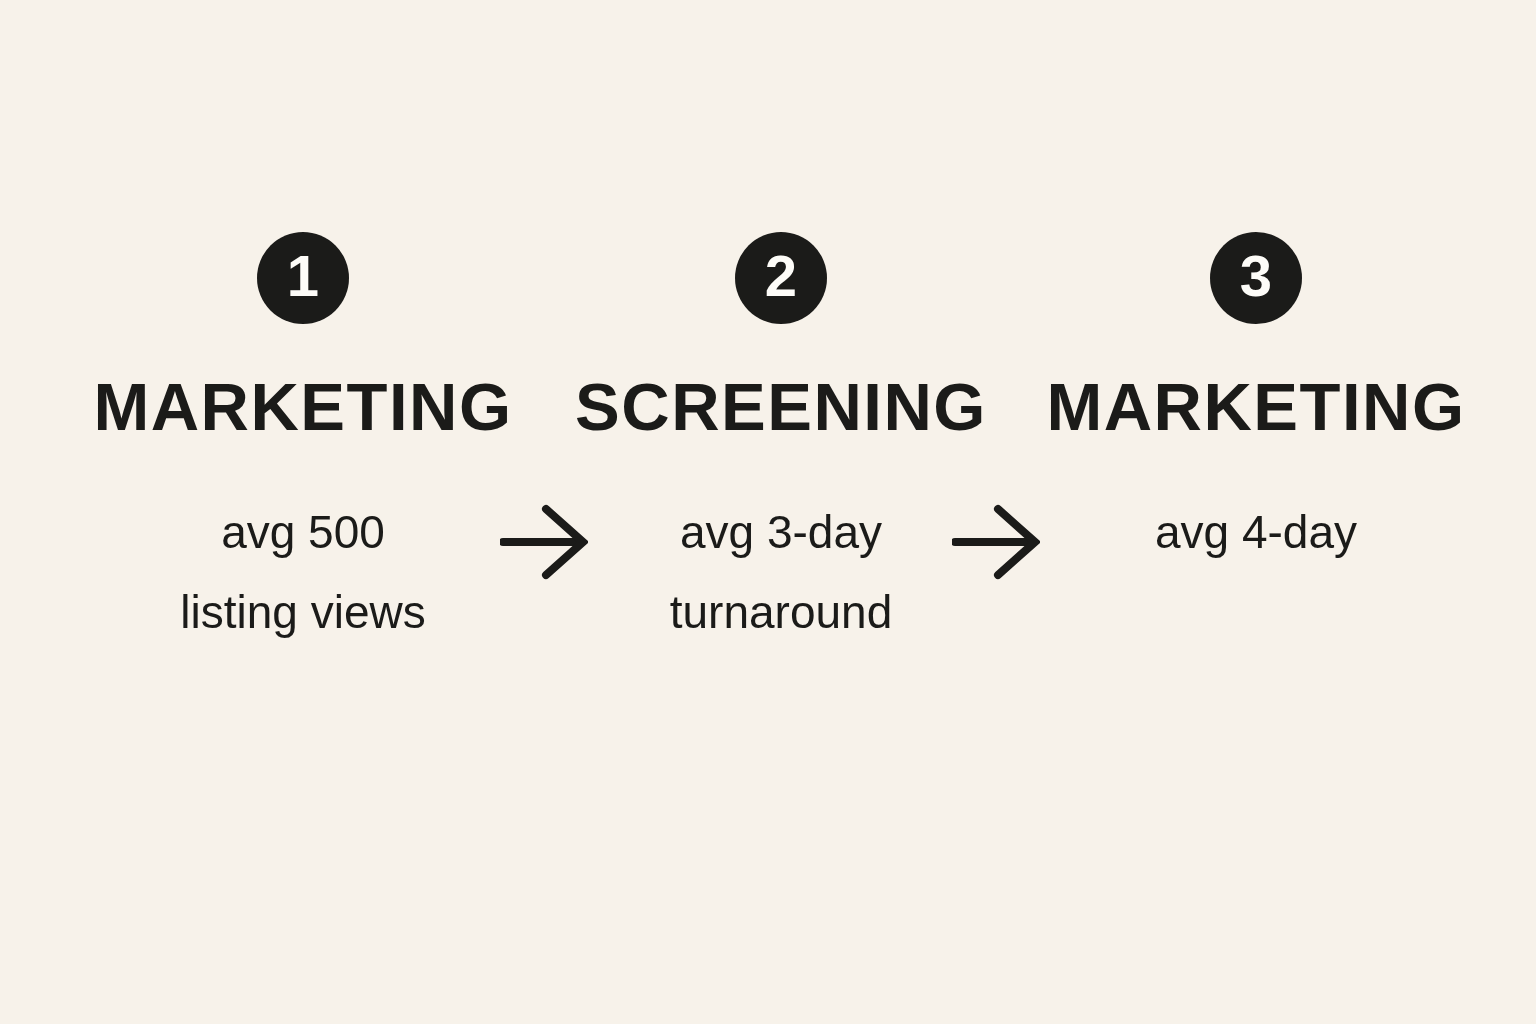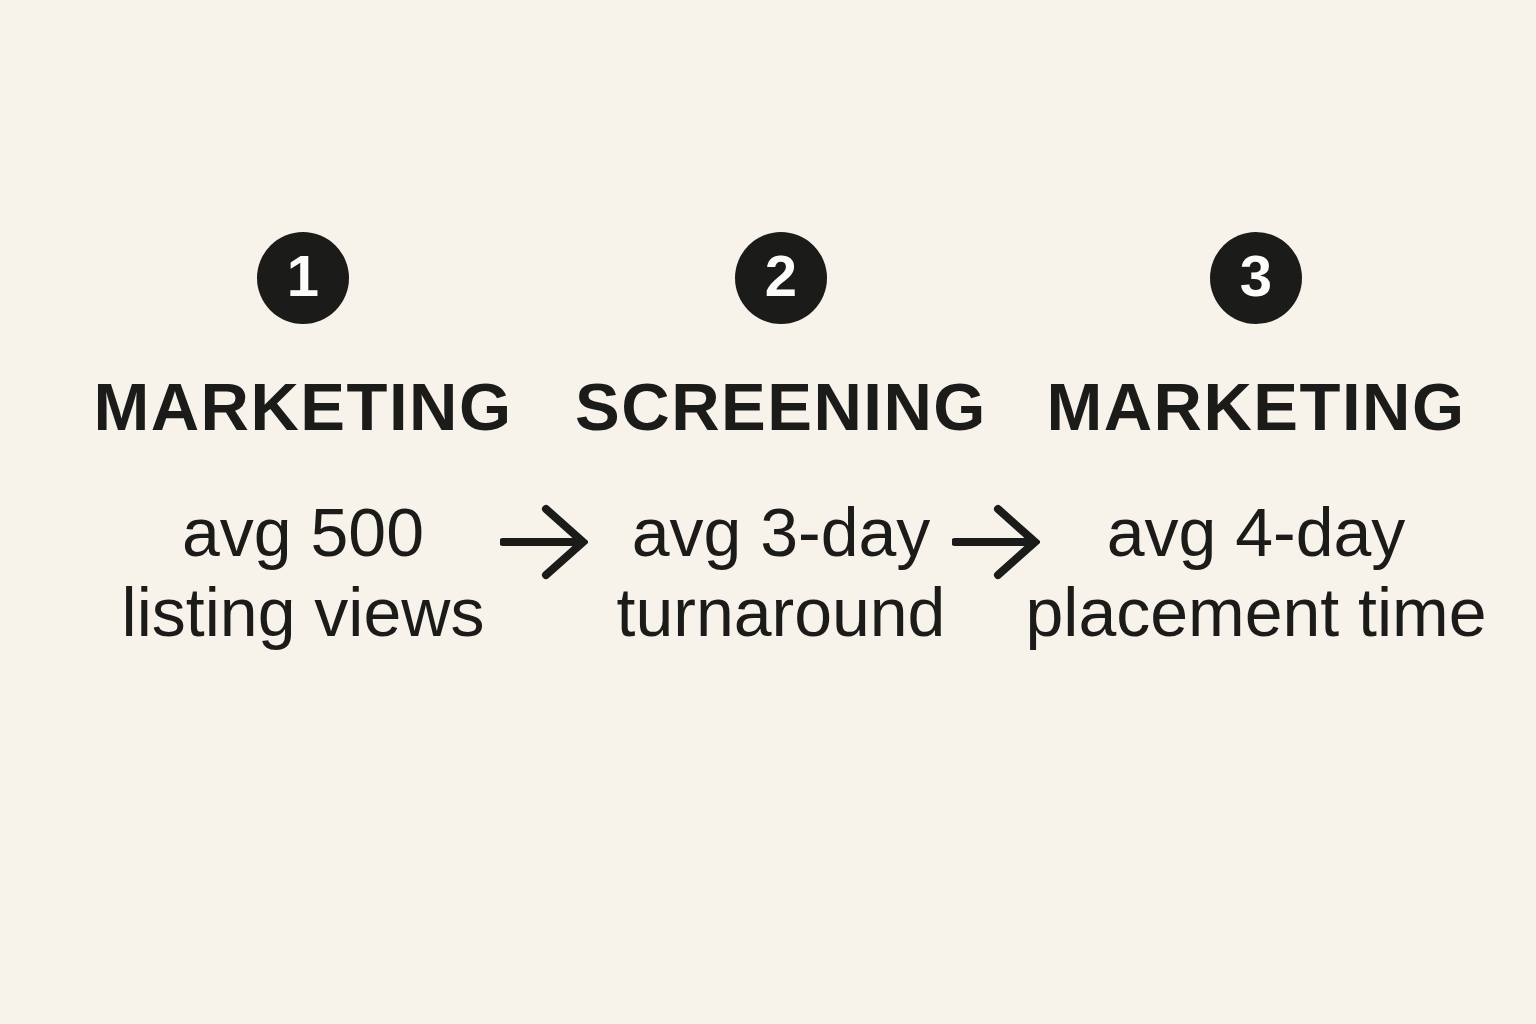--- a/index.html
+++ b/index.html
@@ -45,21 +45,21 @@
   .step-title {
     margin: 52px 0 0 0;
     font-size: 67px;
     font-weight: 700;
     letter-spacing: 1.5px;
     line-height: 62px;
     white-space: nowrap;
   }
   .step-desc {
     margin: 54px 0 0 0;
-    font-size: 68px;
+    font-size: 46px;
     font-weight: 400;
     line-height: 80px;
     text-align: center;
     white-space: nowrap;
   }
   .arrow {
     position: absolute;
     top: 504px;
     width: 88px;
     height: 76px;
@@ -113,17 +113,16 @@
     </svg>
   </div>
 
   <div class="step step-3">
     <div class="badge">
       <span>3</span>
     </div>
     <h2 class="step-title">MARKETING</h2>
     <p class="step-desc">
       <span>avg 4-day</span><br>
-      <span>placement time</span>
     </p>
   </div>
 
 </div>
 
 </body></html>

